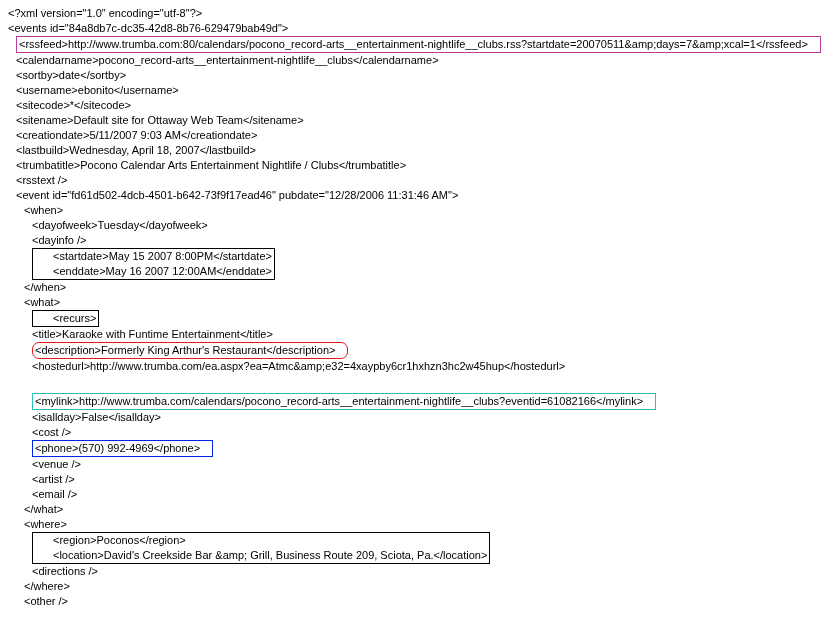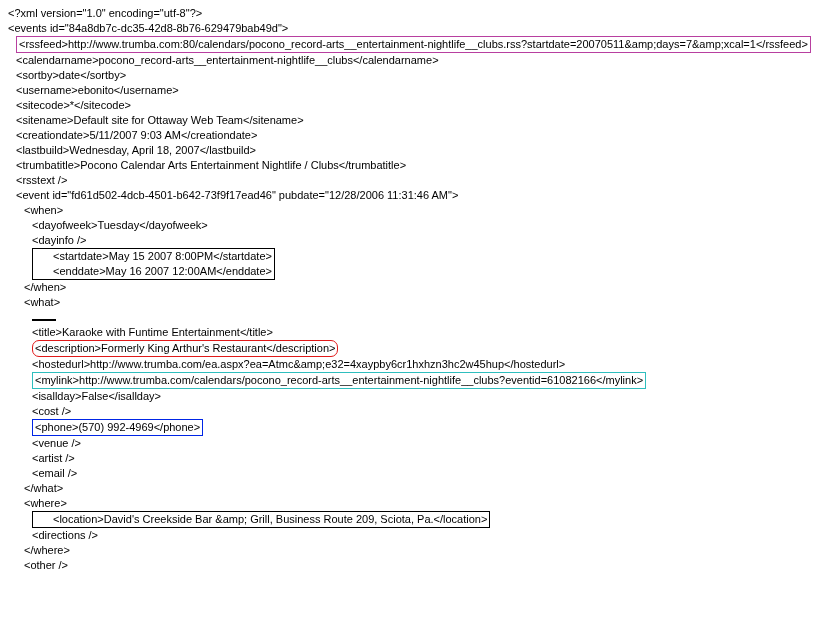--- a/index.html
+++ b/index.html
@@ -13,26 +13,26 @@
     font-size: 11px;
     line-height: 15px;
     color: #000;
     padding: 6px 8px 10px 8px;
   }
   .ln { white-space: pre; }
   .i1 { padding-left: 8px; }
   .i2 { padding-left: 16px; }
   .i3 { padding-left: 24px; }
 
-  .box { border: 1px solid; display: inline-block; padding: 0 2px 0 2px; }
+  .box { border: 1px solid; display: inline-block; padding: 0 12px 0 2px; }
   .box-magenta  { border-color: #b83fa0; }
   .box-blue     { border-color: #0025e6; }
   .box-green    { border-color: #0a8a2a; }
   .box-red      { border-color: #e11919; border-radius: 7px; }
-  .box-teal     { border-color: #2fbebe; }
+  .box-teal     { border-color: #2fbebe; margin-top: 19px; }
   .box-blue2    { border-color: #0025e6; }
 
   .multiline-box {
     border: 1px solid;
     display: inline-block;
     padding: 0 2px 0 20px;
   }
 </style>
 </head>
 <body>
@@ -62,20 +62,21 @@
     <div class="ln">&lt;startdate&gt;May 15 2007 8:00PM&lt;/startdate&gt;</div>
     <div class="ln">&lt;enddate&gt;May 16 2007 12:00AM&lt;/enddate&gt;</div>
   </span>
 </div>
 
 <div class="ln i2">&lt;/when&gt;</div>
 <div class="ln i2">&lt;what&gt;</div>
 
 <div class="i3">
   <span class="multiline-box box-green">
+    <div class="ln">&lt;recurs&gt;</div>
   </span>
 </div>
 
 <div class="ln i3">&lt;title&gt;Karaoke with Funtime Entertainment&lt;/title&gt;</div>
 
 <div class="ln i3"><span class="box box-red">&lt;description&gt;Formerly King Arthur's Restaurant&lt;/description&gt;</span></div>
 
 <div class="ln i3">&lt;hostedurl&gt;http://www.trumba.com/ea.aspx?ea=Atmc&amp;amp;e32=4xaypby6cr1hxhzn3hc2w45hup&lt;/hostedurl&gt;</div>
 
 <div class="ln i3"><span class="box box-teal">&lt;mylink&gt;http://www.trumba.com/calendars/pocono_record-arts__entertainment-nightlife__clubs?eventid=61082166&lt;/mylink&gt;</span></div>
@@ -86,19 +87,20 @@
 <div class="ln i3"><span class="box box-blue">&lt;phone&gt;(570) 992-4969&lt;/phone&gt;</span></div>
 
 <div class="ln i3">&lt;venue /&gt;</div>
 <div class="ln i3">&lt;artist /&gt;</div>
 <div class="ln i3">&lt;email /&gt;</div>
 <div class="ln i2">&lt;/what&gt;</div>
 <div class="ln i2">&lt;where&gt;</div>
 
 <div class="i3">
   <span class="multiline-box box-blue2">
+    <div class="ln">&lt;region&gt;Poconos&lt;/region&gt;</div>
     <div class="ln">&lt;location&gt;David's Creekside Bar &amp;amp; Grill, Business Route 209, Sciota, Pa.&lt;/location&gt;</div>
   </span>
 </div>
 
 <div class="ln i3">&lt;directions /&gt;</div>
 <div class="ln i2">&lt;/where&gt;</div>
 <div class="ln i2">&lt;other /&gt;</div>
 
 </body></html>

